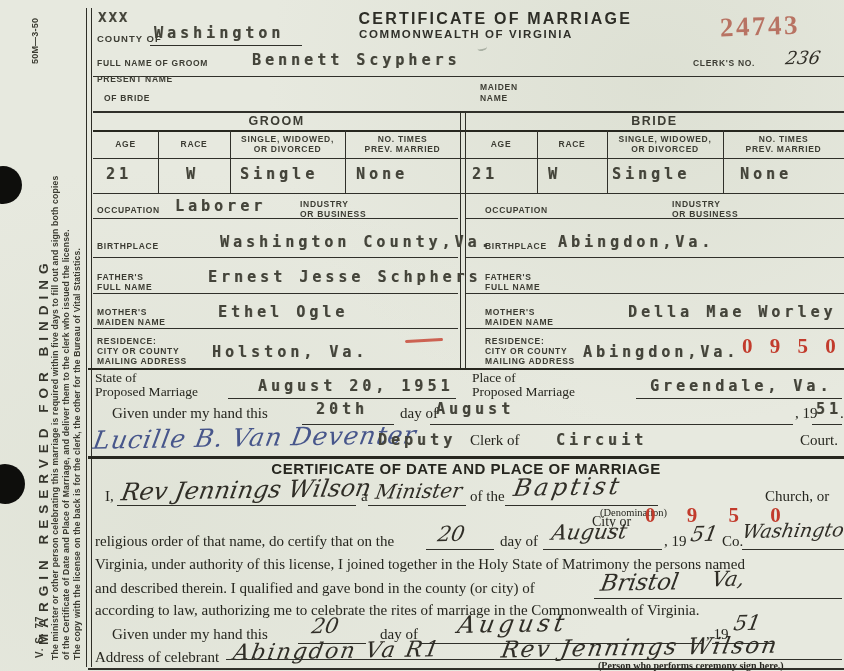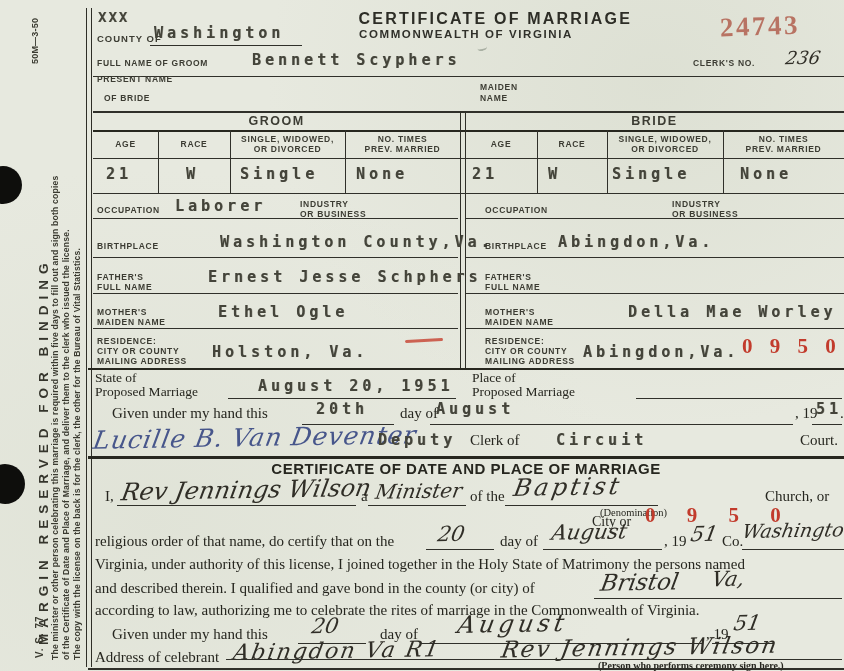--- a/index.html
+++ b/index.html
@@ -156,20 +156,21 @@
   <div class="type" style="left:583px;top:343px;">Abingdon,Va.</div>
   <div class="abs stamp red" style="left:742px;top:334px;font-size:21px;letter-spacing:6px;">0 9 5 0</div>
   <div class="hl2" style="left:88px;top:368px;width:756px;"></div>
 
   <div class="serif" style="left:95px;top:370px;font-size:13.5px;">State of</div>
   <div class="serif" style="left:95px;top:384px;font-size:13.5px;">Proposed Marriage</div>
   <div class="type" style="left:258px;top:377px;text-align:center;">August 20, 1951</div>
   <div class="hl" style="left:228px;top:398px;width:228px;"></div>
   <div class="serif" style="left:472px;top:370px;font-size:13.5px;">Place of</div>
   <div class="serif" style="left:472px;top:384px;font-size:13.5px;">Proposed Marriage</div>
+  <div class="type" style="left:650px;top:377px;">Greendale, Va.</div>
   <div class="hl" style="left:636px;top:398px;width:206px;"></div>
 
   <div class="serif" style="left:112px;top:405px;">Given under my hand this</div>
   <div class="type" style="left:316px;top:400px;">20th</div>
   <div class="hl" style="left:302px;top:424px;width:92px;"></div>
   <div class="serif" style="left:400px;top:405px;">day of</div>
   <div class="type" style="left:436px;top:400px;">August</div>
   <div class="hl" style="left:430px;top:424px;width:363px;"></div>
   <div class="serif" style="left:795px;top:405px;">, 19</div>
   <div class="type" style="left:816px;top:400px;">51</div>

